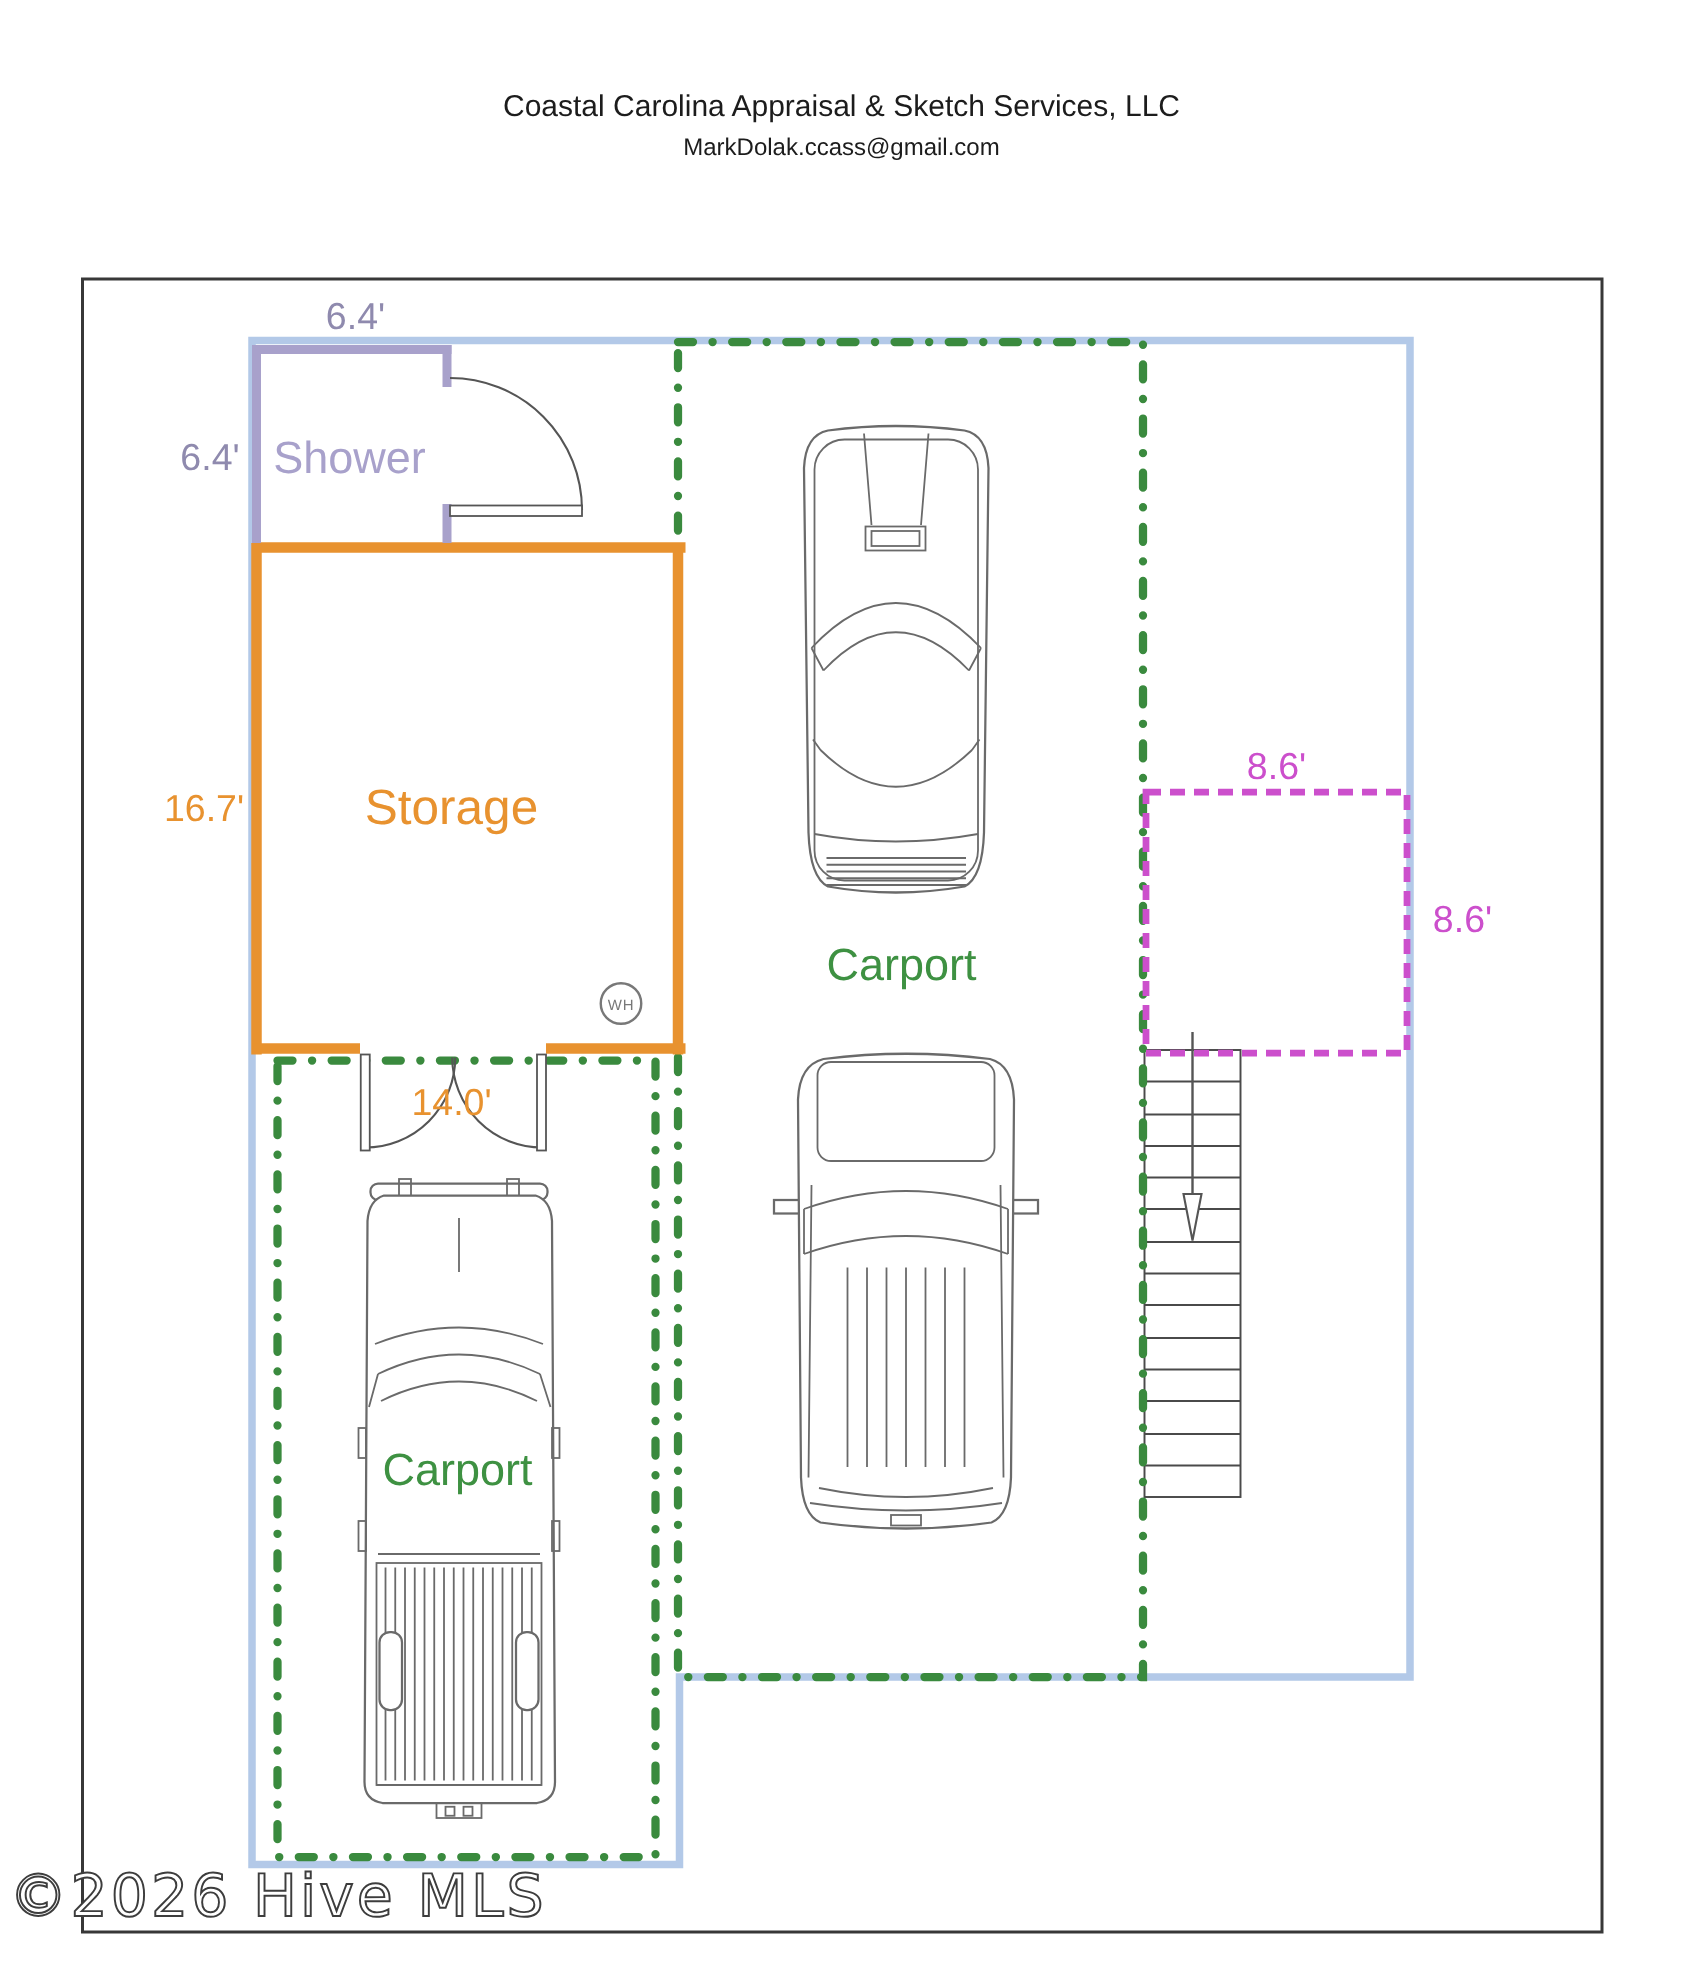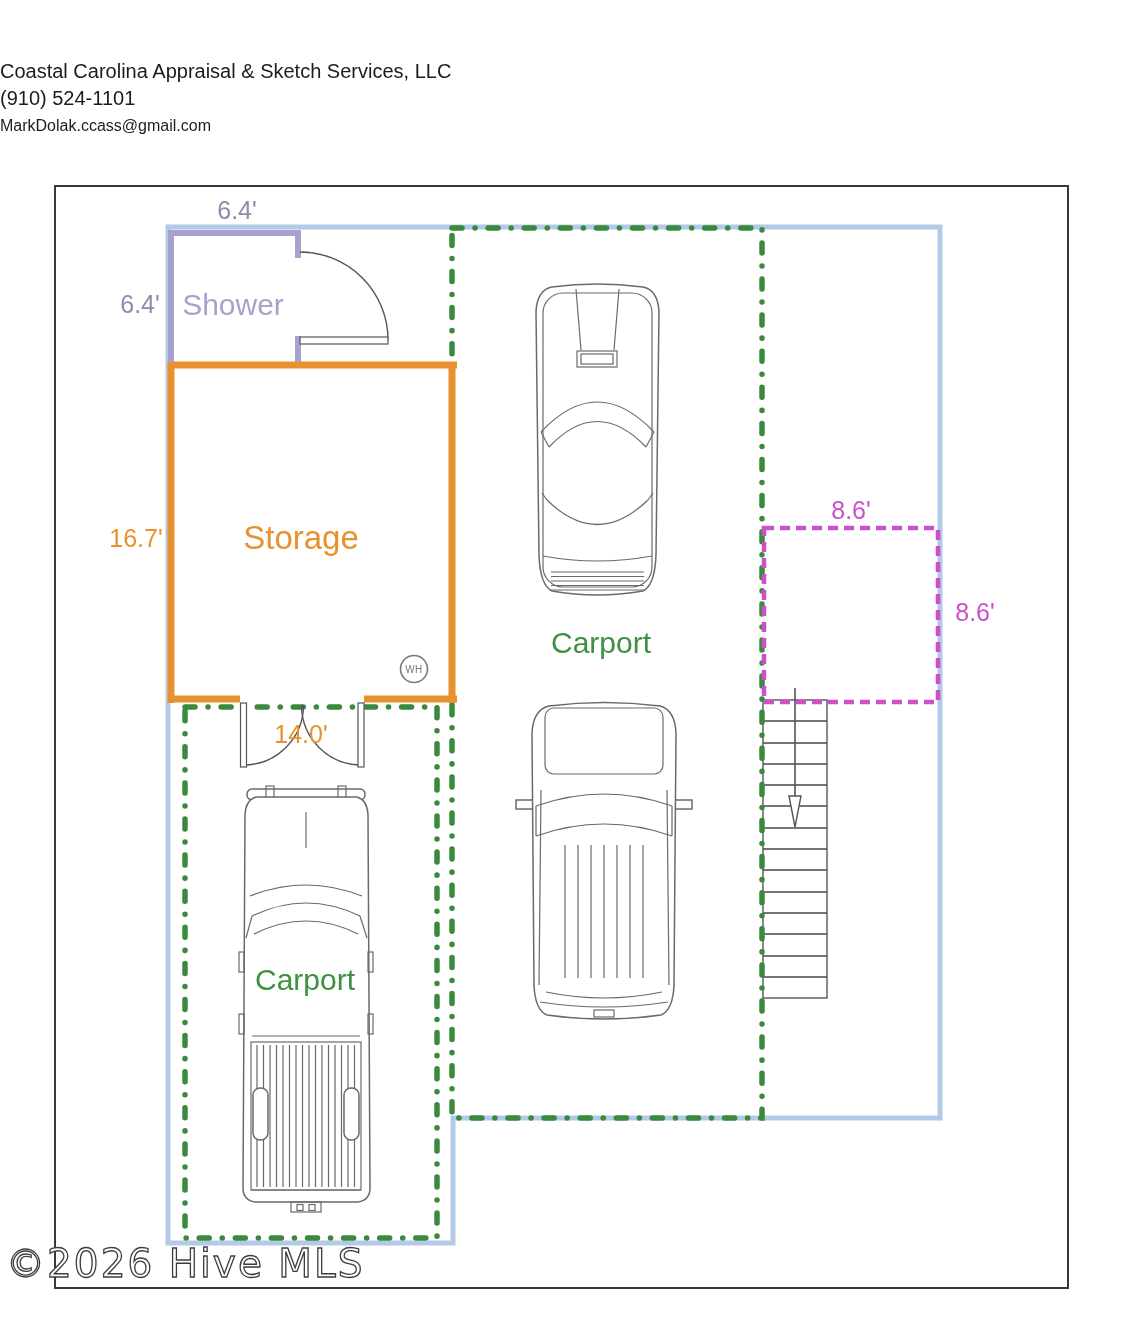--- a/index.html
+++ b/index.html
@@ -1,18 +1,18 @@
 <!DOCTYPE html>
 <html><head>
 <meta charset="utf-8">
 <style>
   html,body{margin:0;padding:0;background:#fff;}
   .page{position:relative;width:1122px;height:1320px;background:#ffffff;overflow:hidden;
         font-family:"Liberation Sans",sans-serif;}
-  .header{position:absolute;top:58px;left:0;width:1122px;color:#1c1c1c;}
+  .header{position:absolute;top:58px;left:0;width:1122px;text-align:center;color:#1c1c1c;}
   .header .h-line1{font-size:20px;line-height:27px;}
   .header .h-line2{font-size:20px;line-height:27px;}
   .header .h-line3{font-size:16px;line-height:27px;}
   svg.plan{position:absolute;left:0;top:0;}
   svg text{font-family:"Liberation Sans",sans-serif;}
   .dim-purple{fill:#8F8AAE;font-size:25px;}
   .dim-orange{fill:#E8922F;font-size:25px;}
   .dim-magenta{fill:#CC4FCC;font-size:25px;}
   .room-shower{fill:#A8A1CB;font-size:30px;}
   .room-storage{fill:#E8922F;font-size:33px;}
@@ -26,21 +26,20 @@
   .doorleaf{stroke:#555;stroke-width:1.2;fill:#fff;}
   .stair{stroke:#4a4a4a;stroke-width:1.3;fill:#ffffff;}
 </style>
 </head>
 <body>
 
 <div class="page">
 
   <div class="header">
     <div class="h-line1">Coastal Carolina Appraisal &amp; Sketch Services, LLC</div>
-    <div class="h-line2">(910) 524-1101</div>
     <div class="h-line3">MarkDolak.ccass@gmail.com</div>
   </div>
 
   <svg class="plan" width="1122" height="1320" viewBox="0 0 1122 1320">
 
     <rect x="55" y="186" width="1013" height="1102" fill="none" stroke="#383838" stroke-width="2"></rect>
 
     <polygon points="168,227 940,227 940,1118 453,1118 453,1243 168,1243" fill="none" stroke="#B3C9E8" stroke-width="5" stroke-linejoin="miter"></polygon>
 
     <g>

